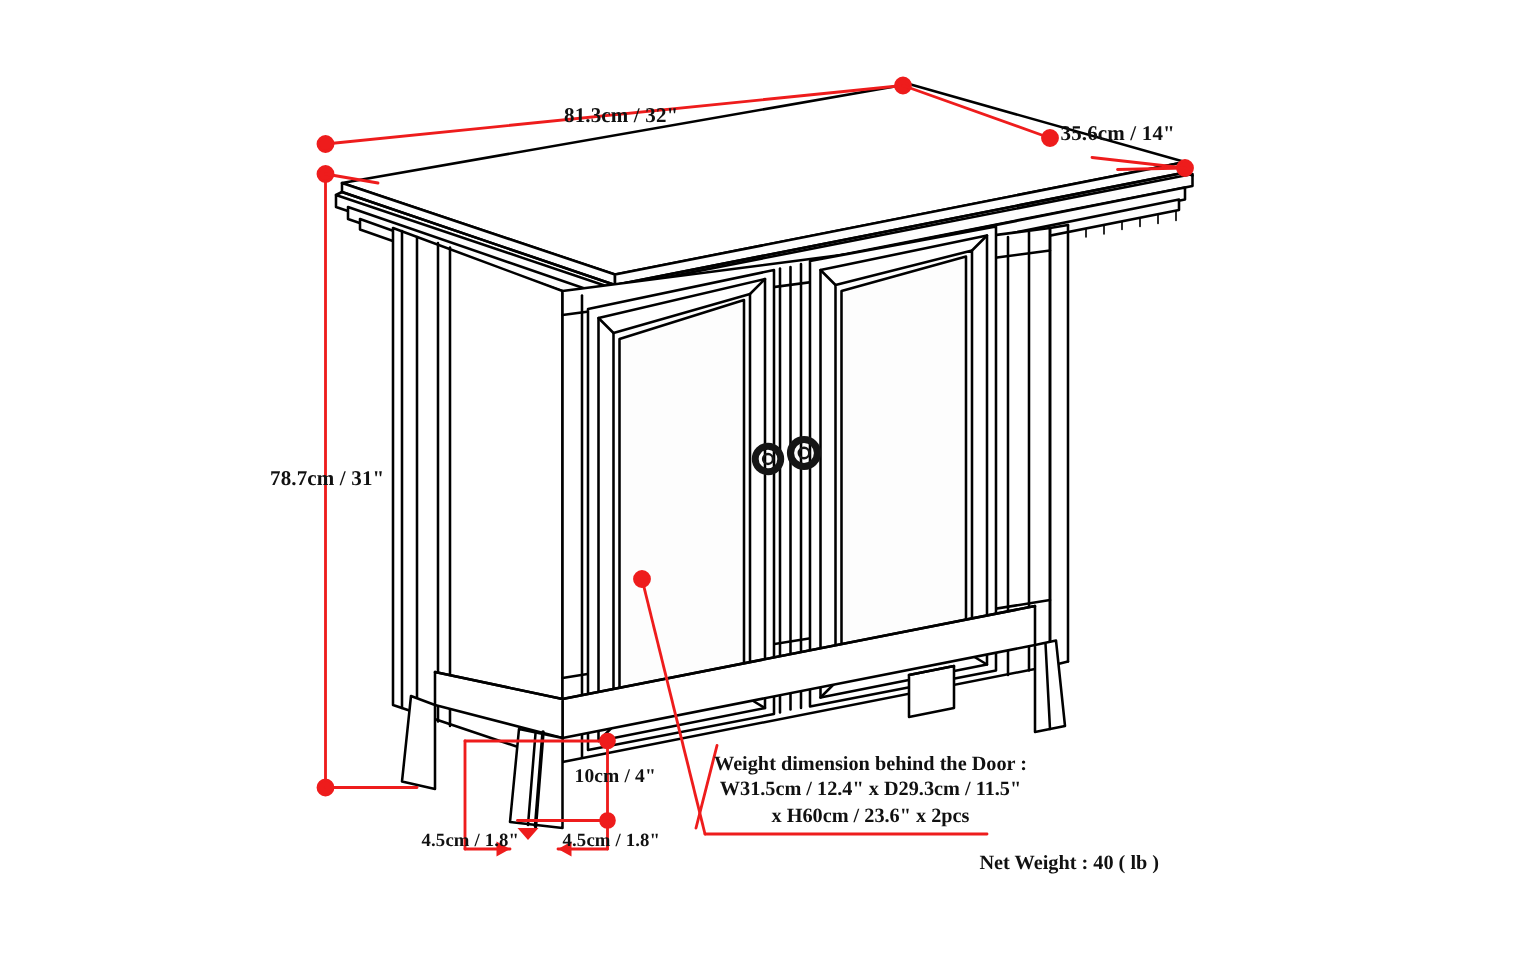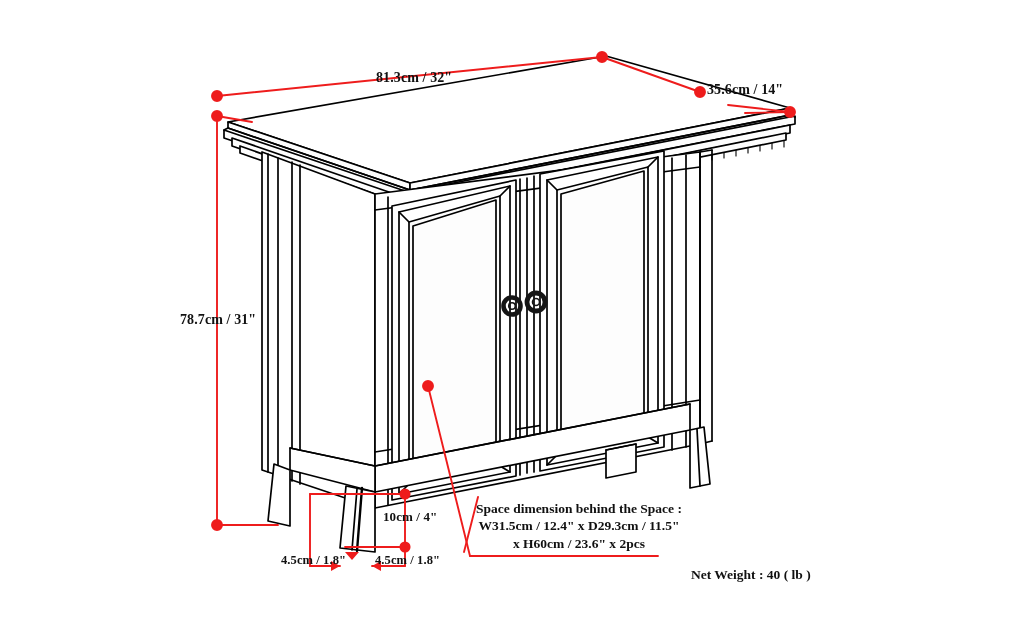--- a/index.html
+++ b/index.html
@@ -295,20 +295,20 @@
 
   <div class="dim-label" style="left:180px; top:312px; font-size:14px;">78.7cm / 31"</div>
 
   <div class="dim-label" style="left:383px; top:509px; font-size:13px;">10cm / 4"</div>
 
   <div class="dim-label" style="left:281px; top:553px; font-size:12.5px;">4.5cm / 1.8"</div>
 
   <div class="dim-label" style="left:375px; top:553px; font-size:12.5px;">4.5cm / 1.8"</div>
 
   <div class="note-block" style="left:476px; top:500px; font-size:13.5px;">
-    <span class="nl">Space dimension behind the Space  :</span>
+    <span class="nl">Weight dimension behind the Door  :</span>
     <span class="nl">W31.5cm / 12.4" x D29.3cm / 11.5"</span>
     <span class="nl">x H60cm / 23.6" x 2pcs</span>
   </div>
 
-  <div class="weight-label" style="left:653px; top:567px; font-size:13.5px;margin-left:38px;">Net Weight : 40 ( lb )</div>
+  <div class="weight-label" style="left:653px; top:567px; font-size:13.5px;">Net Weight : 40 ( lb )</div>
 
 </div>
 
 </body></html>

